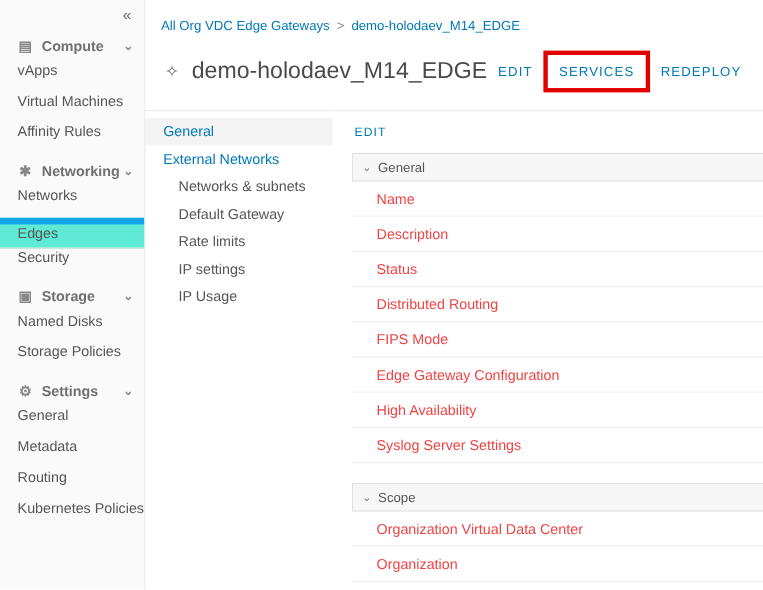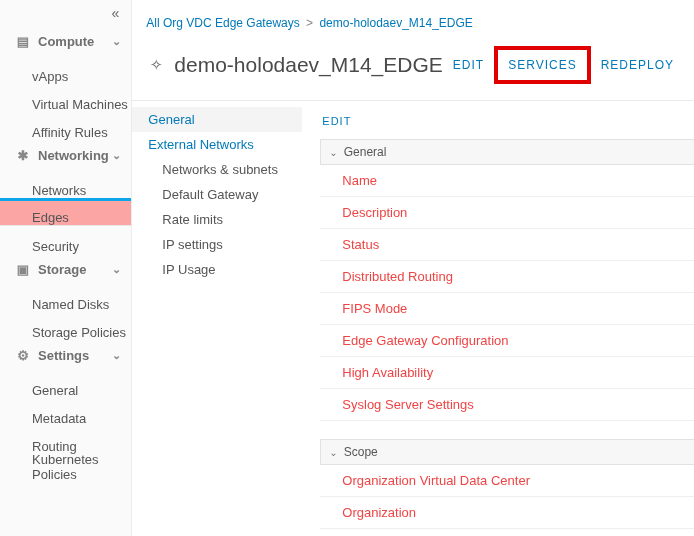--- a/index.html
+++ b/index.html
@@ -40,30 +40,30 @@
     color: #6f6f6f;
     font-weight: 600;
     font-size: 13px;
     cursor: pointer;
   }
   .nav-section-header .sec-icon { width: 18px; text-align: center; color: #888; font-size: 13px; }
   .nav-section-header .sec-label { flex: 1; padding-left: 6px; }
   .nav-section-header .caret { font-size: 11px; color: #8a8a8a; }
   .nav-item {
     display: flex;
-    align-items: flex-end;
+    align-items: flex-start;
     height: 28px;
-    padding-left: 32px;
+    padding-left: 16px;
     color: #555;
     font-size: 13px;
     cursor: pointer;
   }
   .nav-item.active {
-    background: #fca5a5;
-    border-top: 3px solid #0ea5e9;
+    background: #5eead4;
+    border-top: 6px solid #0ea5e9;
     border-bottom: 1px solid #e6e6e6;
   }
 
   
   .main {
     flex: 1;
     height: 100%;
     display: flex;
     flex-direction: column;
   }

